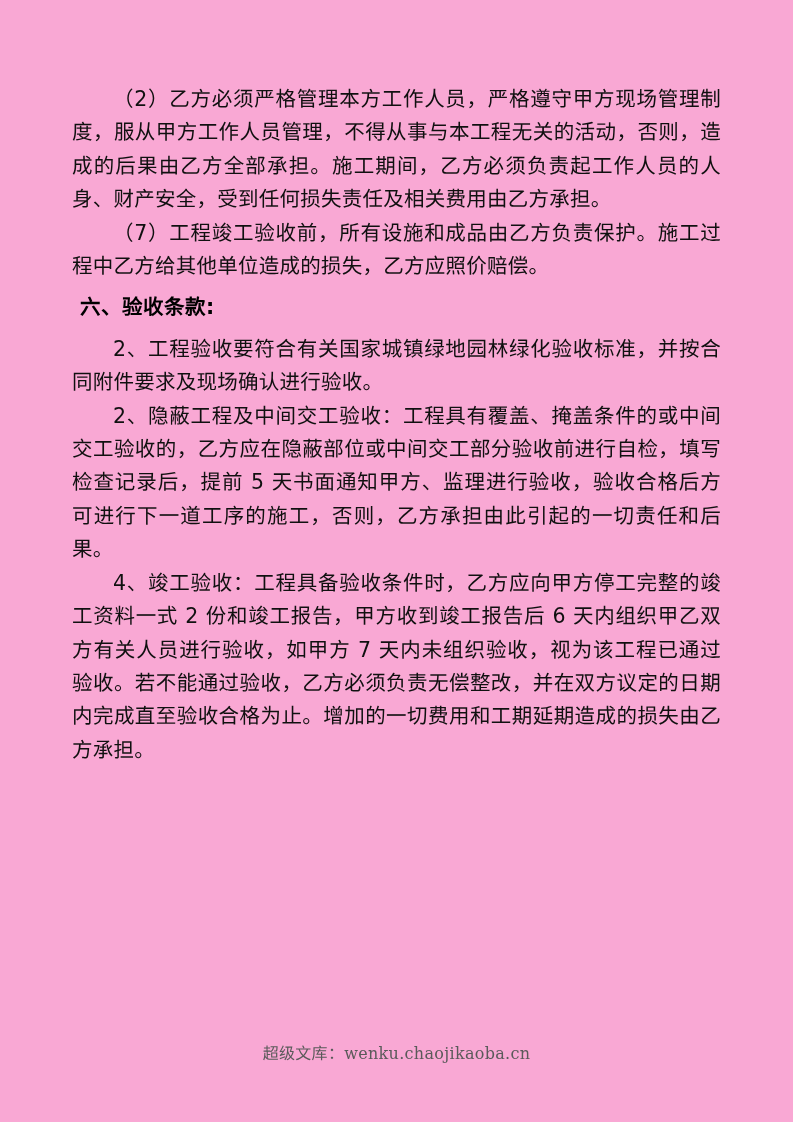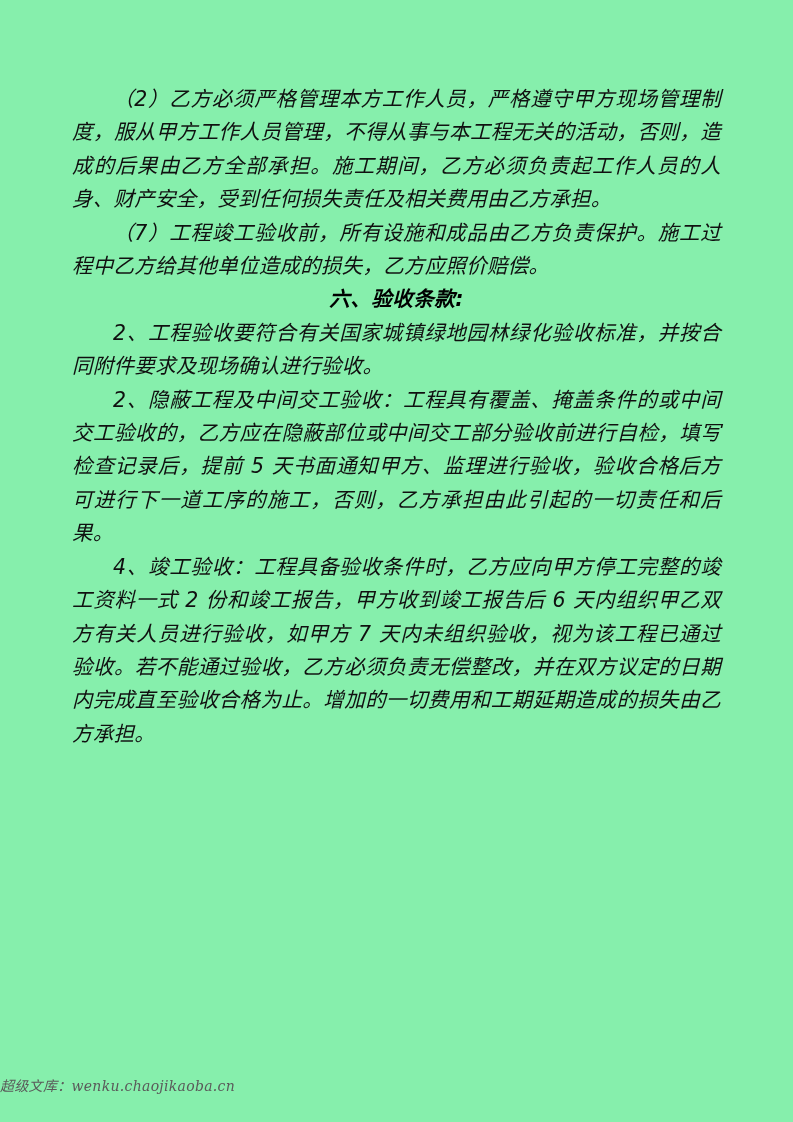--- a/index.html
+++ b/index.html
@@ -13,22 +13,21 @@
     height: 1122px;
     position: relative;
     overflow: hidden;
     font-family: "DejaVu Sans", sans-serif;
     color: #0a0a0a;
   }
 
   .page {
     position: absolute;
     inset: 0;
-    background: #86efac;
-    font-style: italic;
+    background: #f9a8d4;
   }
 
   .doc-body {
     position: absolute;
     left: 72px;
     top: 83px;
     width: 649px;
   }
 
   
@@ -41,47 +40,45 @@
     text-justify: inter-character;
     text-indent: 2em;
     letter-spacing: 0.25px;
     color: #101010;
     font-weight: 400;
     -webkit-font-smoothing: none;
   }
 
   
   .section-heading {
-    margin: 0;
+    margin: 8px;
     font-family: "DejaVu Sans", "Liberation Sans", sans-serif;
     font-size: 20.5px;
     line-height: 33.4px;
     font-weight: 700;
     text-indent: 0;
     letter-spacing: 0.5px;
     color: #000000;
-    text-align: center;
   }
 
   
   .para, .section-heading {
     text-rendering: optimizeLegibility;
   }
 
   .footer-watermark {
     position: absolute;
     left: 0;
     right: 0;
     top: 1040px;
-    text-align: left;
+    text-align: center;
     font-family: "DejaVu Serif", "Liberation Serif", serif;
-    font-size: 14px;
+    font-size: 16px;
     letter-spacing: 0.3px;
     color: #5a5a5a;
-    margin-top: 35px;
   }
   .footer-watermark .wm-label {
     font-family: "DejaVu Sans", sans-serif;
   }
   .footer-watermark .wm-url {
     font-family: "DejaVu Serif", "Liberation Serif", serif;
   }
 </style>
 </head>
 <body>

